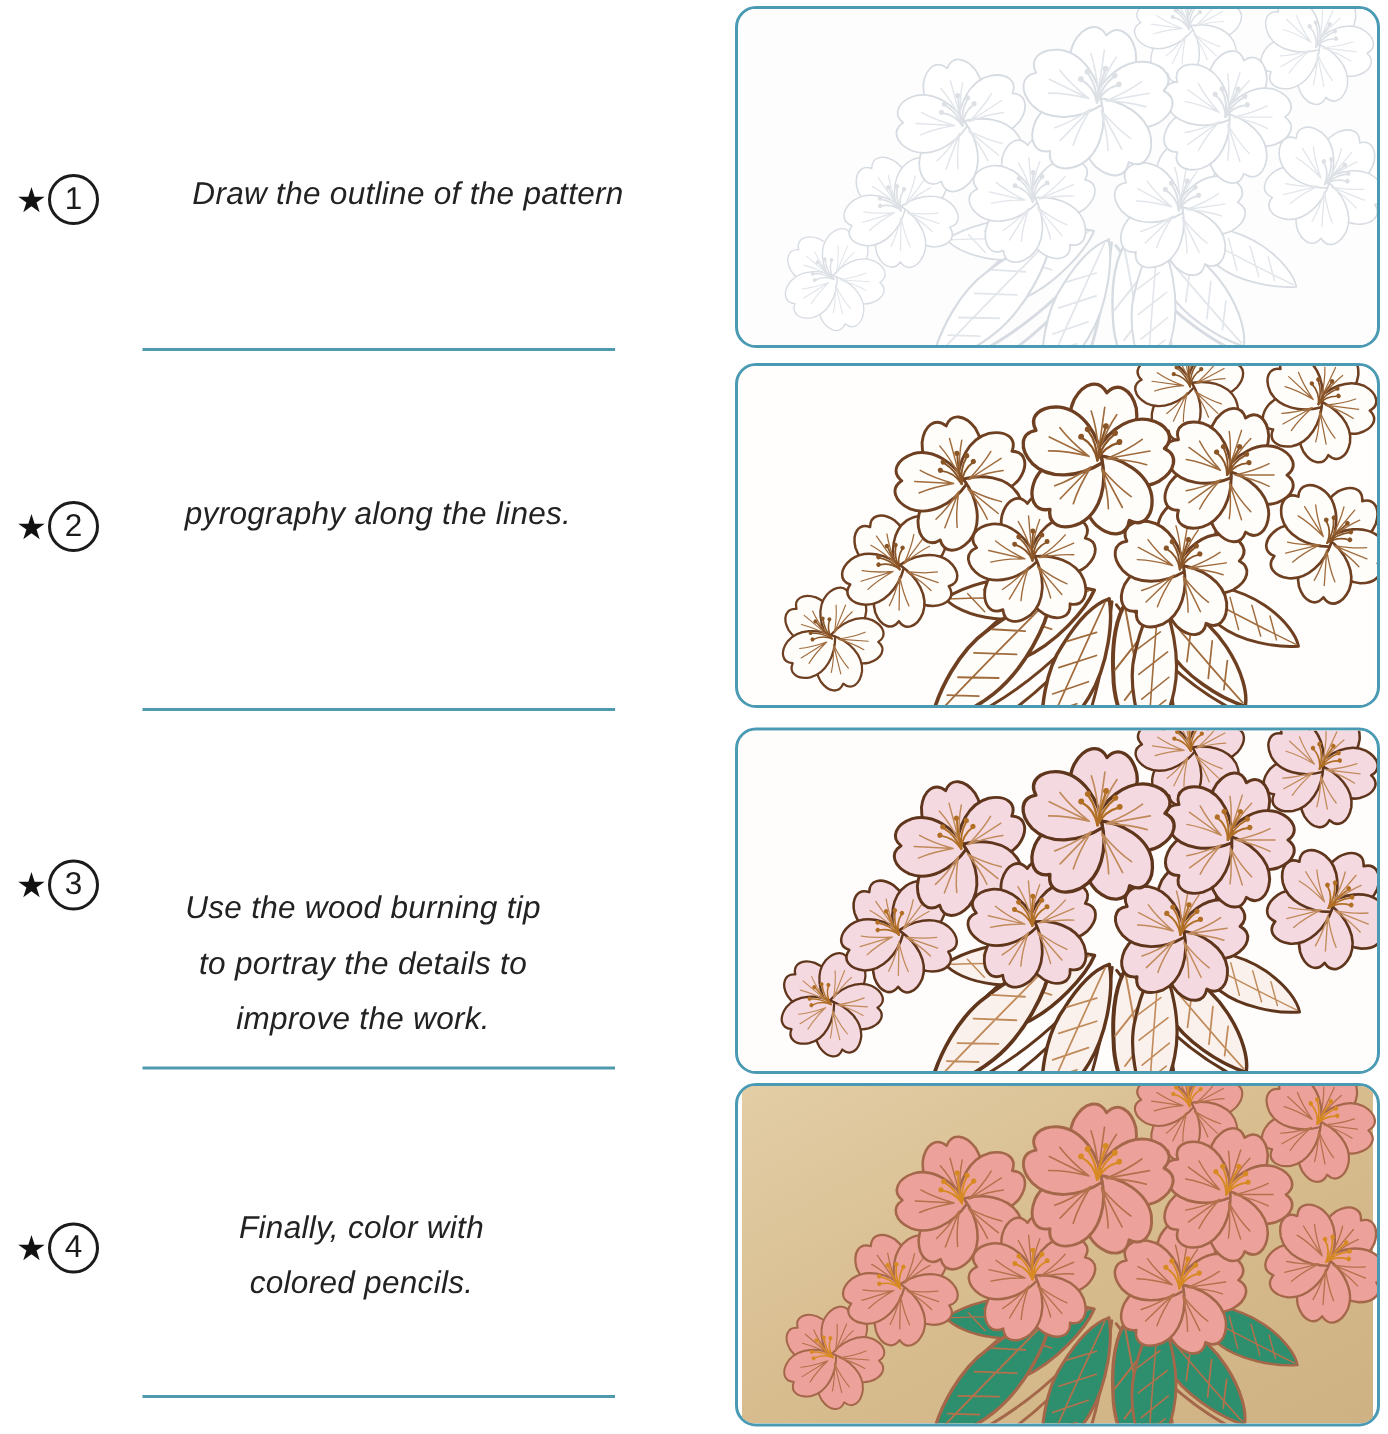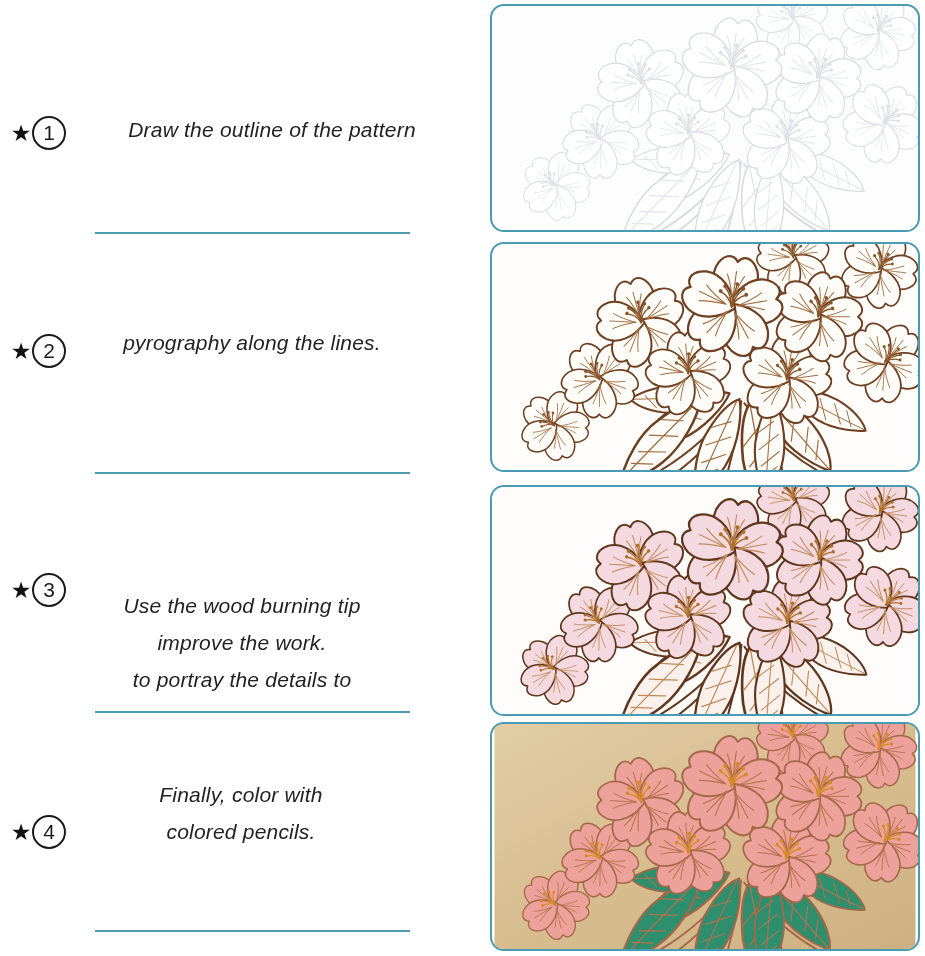--- a/index.html
+++ b/index.html
@@ -22,21 +22,21 @@
     position:absolute;width:380px;text-align:center;
     font-size:21px;line-height:37px;color:#222;letter-spacing:0.2px;font-style:italic;
   }
   .sep{
     position:absolute;left:95px;width:315px;height:2px;background:#4f9aae;
   }
   
   .star-1{top:118px;} .badge-1{top:116px;} .text-1{left:82px;top:111px;} .sep-1{top:232px;}
   .star-2{top:336px;} .badge-2{top:334px;} .text-2{left:62px;top:324px;} .sep-2{top:472px;}
   .star-3{top:575px;} .badge-3{top:573px;} .text-3{left:52px;top:571px;margin-top:16px;} .sep-3{top:711px;}
-  .star-4{top:817px;} .badge-4{top:815px;} .text-4{left:51px;top:776px;} .sep-4{top:930px;}
+  .star-4{top:817px;} .badge-4{top:815px;} .text-4{left:51px;top:800px;} .sep-4{top:930px;}
 
   
   .art{
     position:absolute;left:490px;width:430px;box-sizing:border-box;margin:0;
     border:2px solid #4a9ab3;border-radius:14px;overflow:hidden;background:#fff;
   }
   .art svg{display:block;width:100%;height:100%;}
   .art-1{top:4px;height:228px;}
   .art-2{top:242px;height:230px;}
   .art-3{top:485px;height:231px;}
@@ -148,22 +148,22 @@
     <svg viewBox="0 0 430 230" aria-label="Brown pyrography outlines burned along the flower lines">
       <rect width="430" height="230" fill="var(--bg,#fff)"></rect>
       <use href="#cluster"></use>
     </svg>
   </figure>
 
   <span class="star star-3">★</span>
   <span class="badge badge-3">3</span>
   <div class="step-text text-3">
     <div>Use the wood burning tip</div>
+    <div>to portray the details to</div>
     <div>improve the work.</div>
-    <div>to portray the details to</div>
   </div>
   <div class="sep sep-3"></div>
   <figure class="art art-3 stage3">
     <svg viewBox="0 0 430 230" aria-label="Pyrography with added detail and soft pink shading">
       <rect width="430" height="230" fill="var(--bg,#fff)"></rect>
       <use href="#cluster"></use>
     </svg>
   </figure>
 
   <span class="star star-4">★</span>

